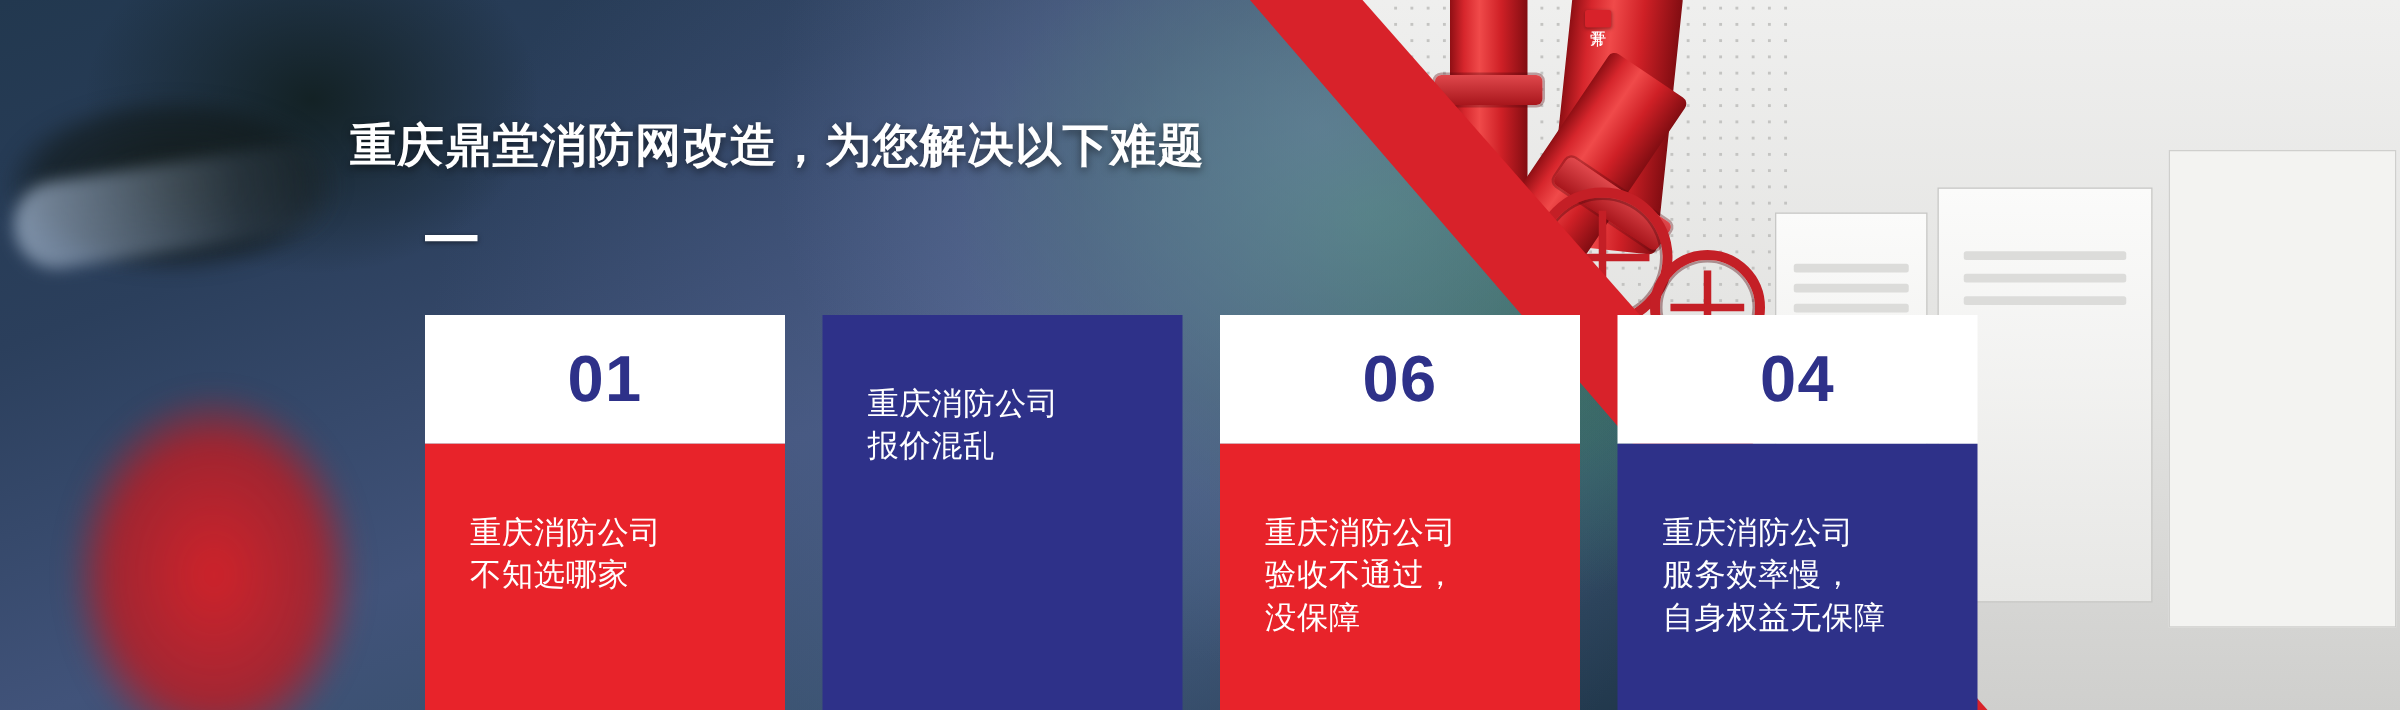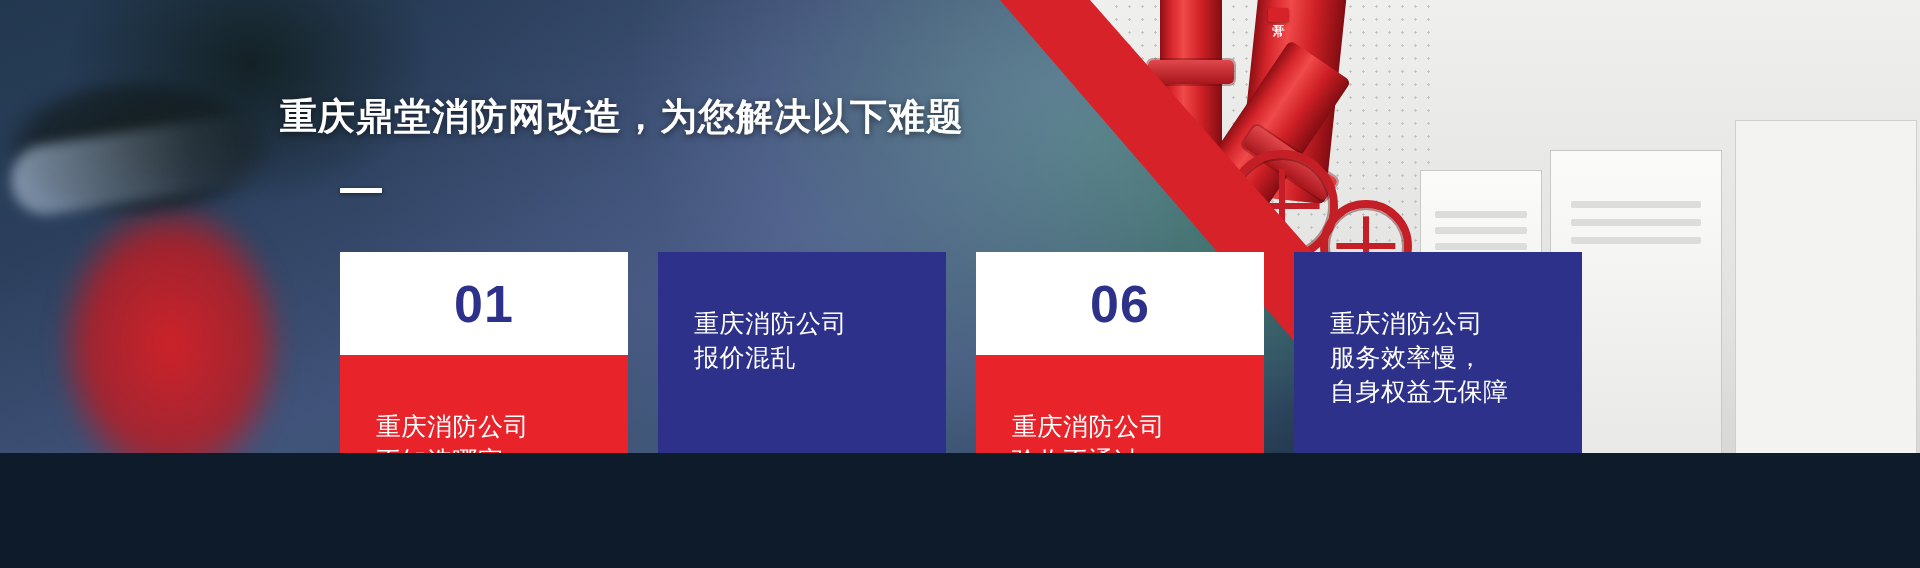--- a/index.html
+++ b/index.html
@@ -2,21 +2,21 @@
 <html><head>
 <meta charset="utf-8">
 <style>
   html,body{margin:0;padding:0;}
   body{
     width:1920px;height:568px;overflow:hidden;
     font-family:"Liberation Sans","DejaVu Sans",sans-serif;
     background:#0d1b2a;
   }
   .banner{
-    position:relative;width:1920px;height:453px;overflow:hidden;
+    position:relative;width:1920px;height:568px;overflow:hidden;
   }
 
   
   .bg-left{
     position:absolute;inset:0;
     background:
       radial-gradient(circle at 55% 18%, rgba(120,140,180,.55) 0%, rgba(120,140,180,0) 38%),
       radial-gradient(circle at 44% 55%, rgba(86,104,150,.55) 0%, rgba(86,104,150,0) 45%),
       radial-gradient(ellipse 420px 320px at 57% 30%, rgba(54,132,84,.92) 0%, rgba(42,96,66,.45) 55%, rgba(30,60,55,0) 78%),
       radial-gradient(ellipse 300px 260px at 64% 52%, rgba(38,118,78,.75) 0%, rgba(34,90,64,0) 70%),
@@ -175,19 +175,20 @@
     </div>
 
     <div class="card">
       <div class="card-num">06</div>
       <div class="card-body red">重庆消防公司
 验收不通过，
 没保障</div>
     </div>
 
     <div class="card">
+      <div class="card-num">04</div>
       <div class="card-body blue">重庆消防公司
 服务效率慢，
 自身权益无保障</div>
     </div>
 
   </div>
 </div>
 
 </body></html>

